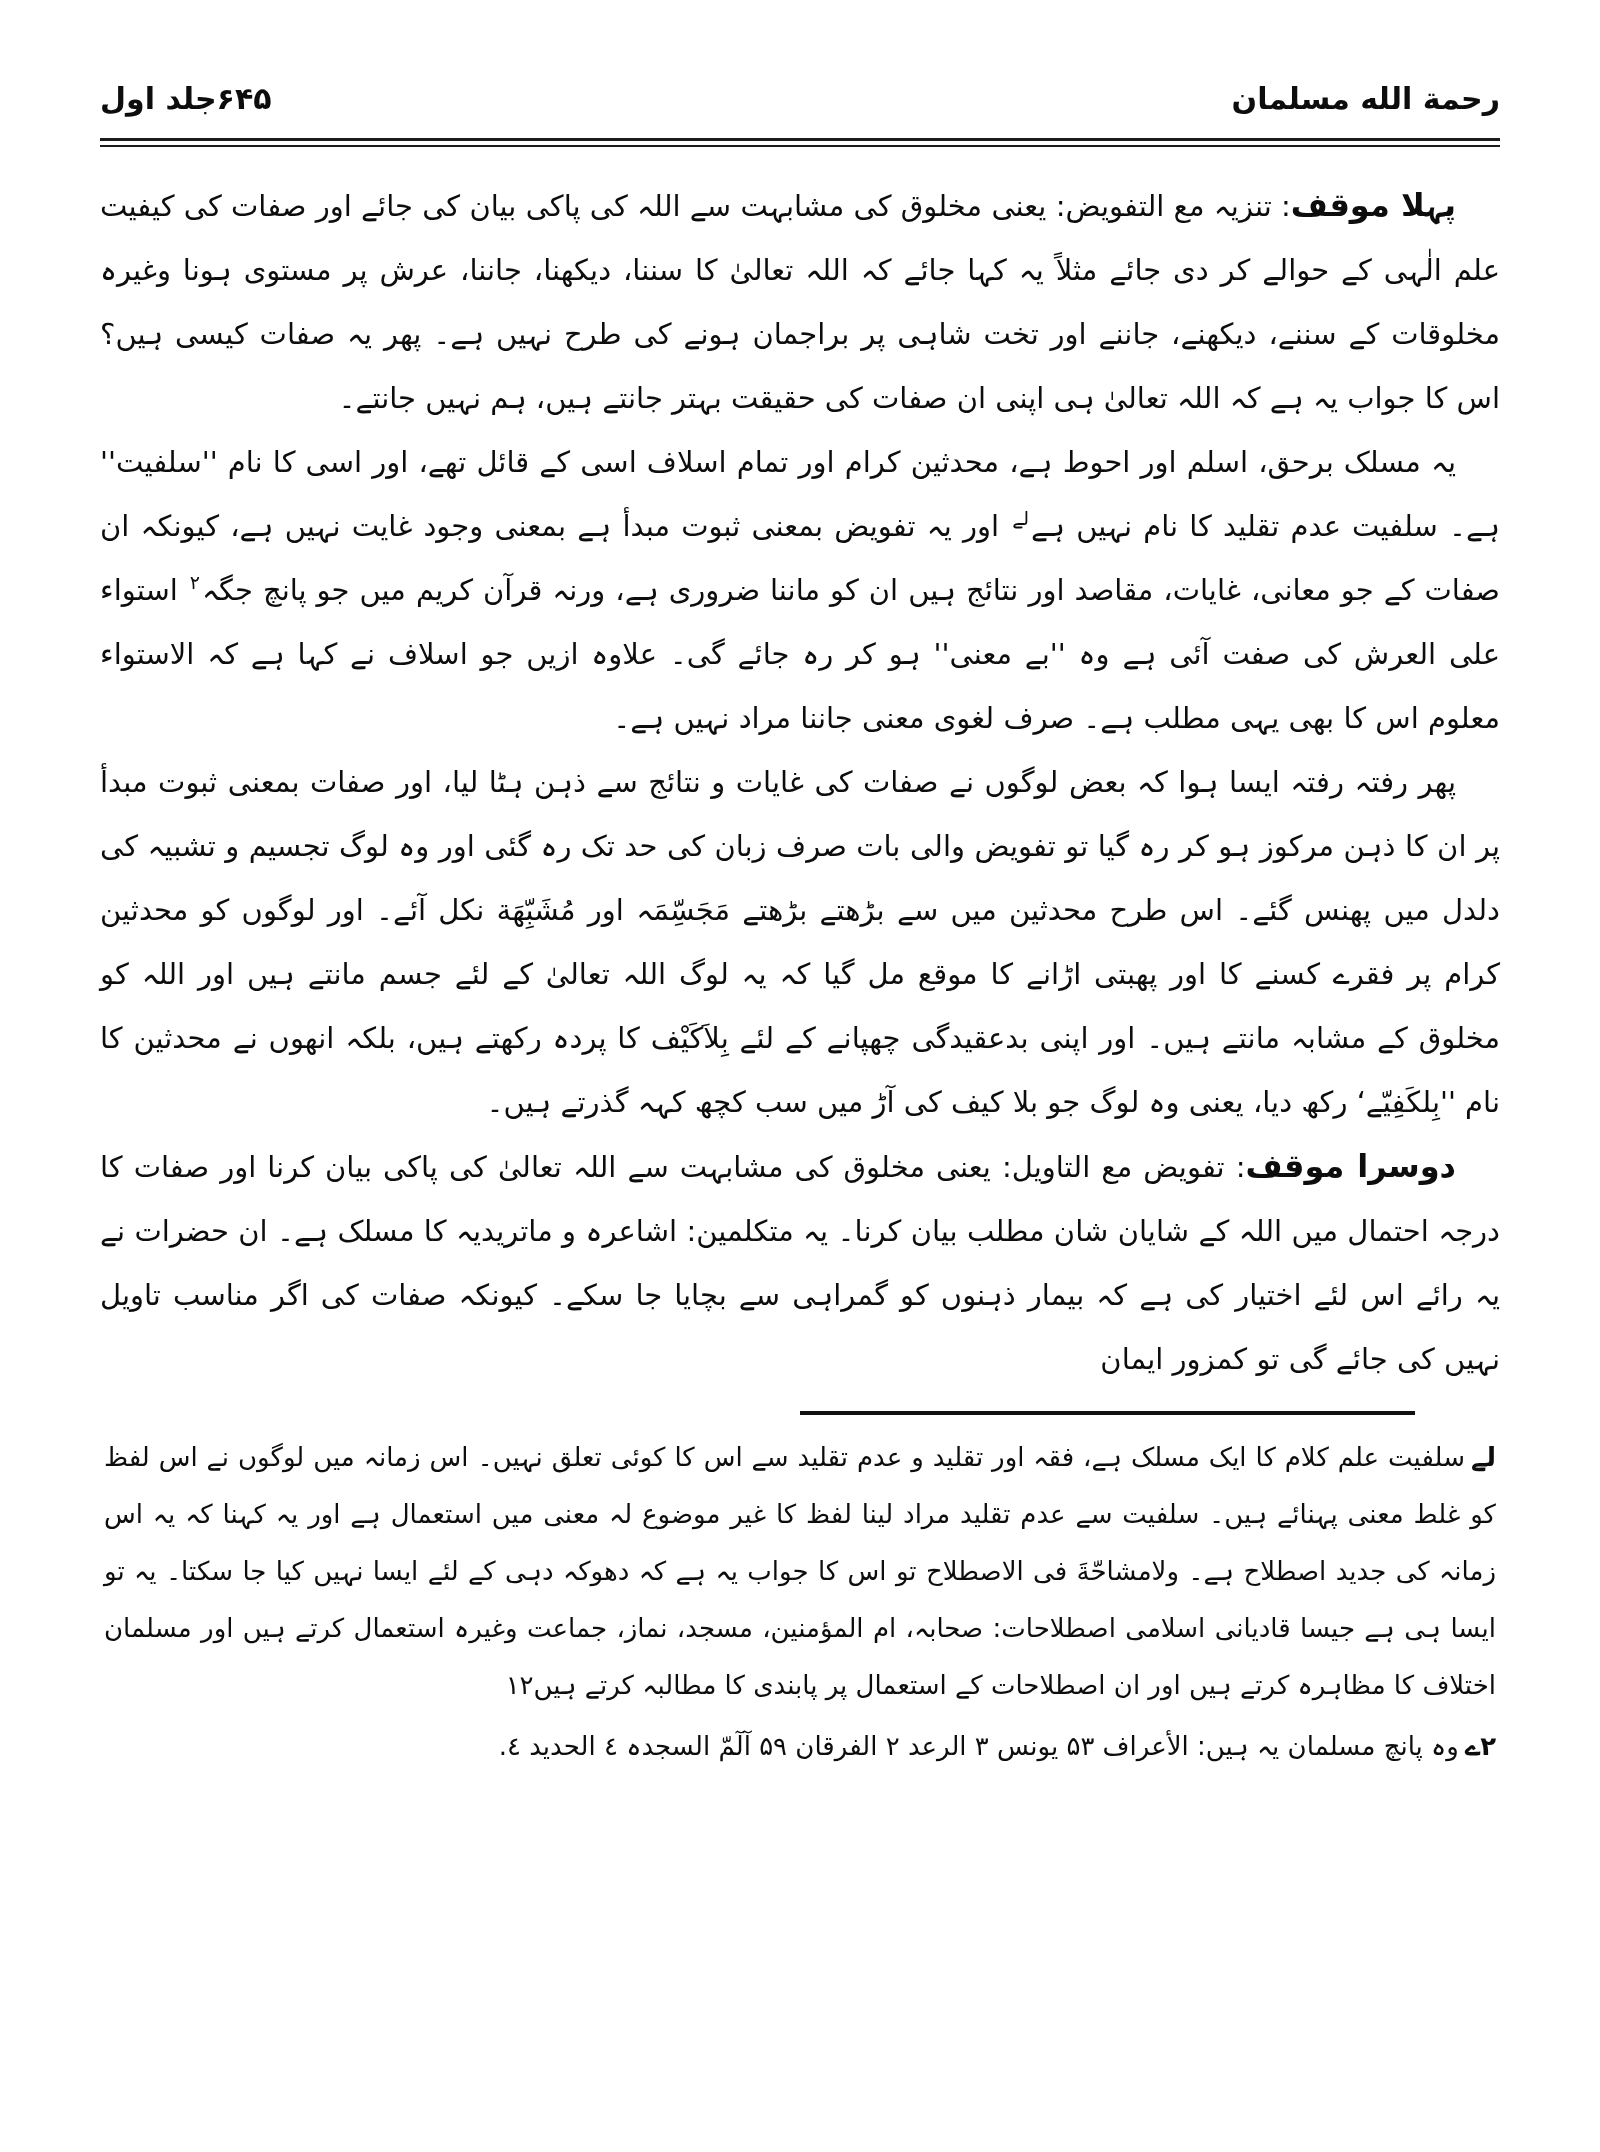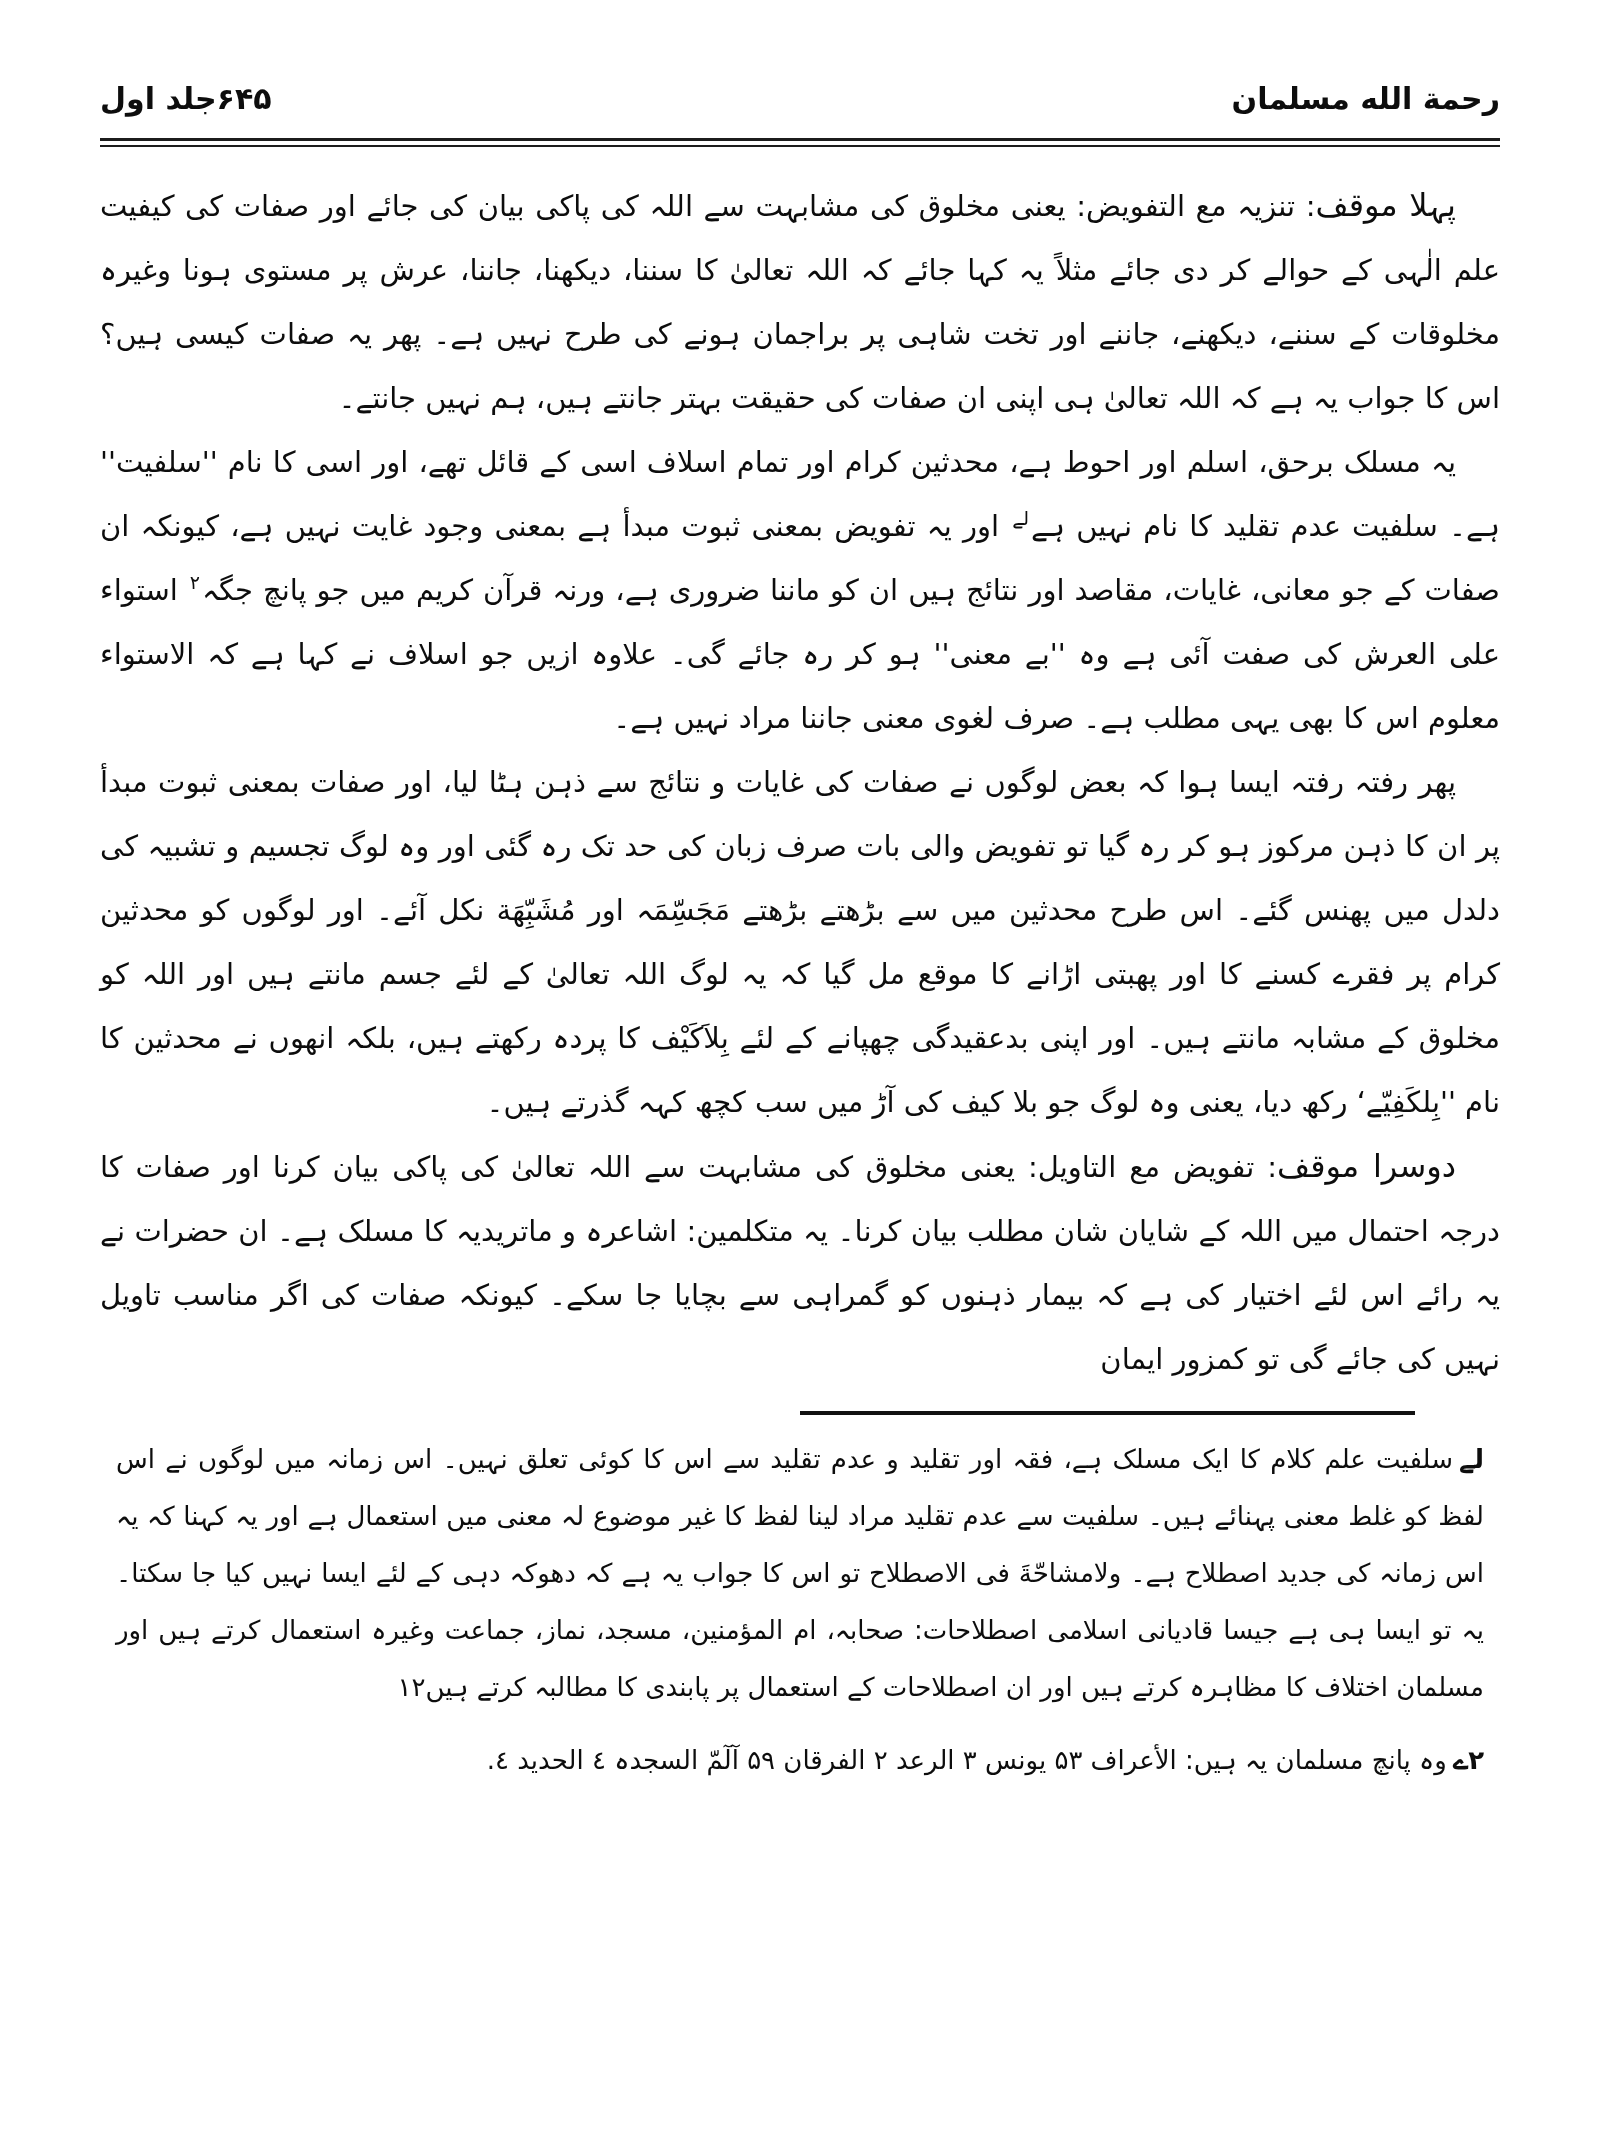--- a/index.html
+++ b/index.html
@@ -46,21 +46,21 @@
     margin-top: 26px;
     font-size: 29px;
     line-height: 64px;
     text-align: justify;
   }
   .para {
     margin: 0;
     text-indent: 44px;
   }
   .para .lead {
-    font-weight: normal;
+    font-weight: bold;
     font-size: 32px;
   }
   .fnref {
     font-size: 19px;
     line-height: 0;
     vertical-align: super;
     padding: 0 2px;
   }
   .footnote-rule {
     margin-top: 20px;
@@ -69,21 +69,21 @@
     width: 615px;
     height: 0;
     border-top: 4px solid #111111;
   }
   .footnotes {
     margin-top: 14px;
     font-size: 26px;
     line-height: 57px;
     text-align: justify;
   }
-  .footnote { margin: 16px; }
+  .footnote { margin: 4px; }
   .fnmark {
     font-weight: bold;
     padding-left: 6px;
   }
   .fn2 { margin-top: 4px; }
   .refs { font-weight: normal; }
 </style>
 </head>
 <body>
 

